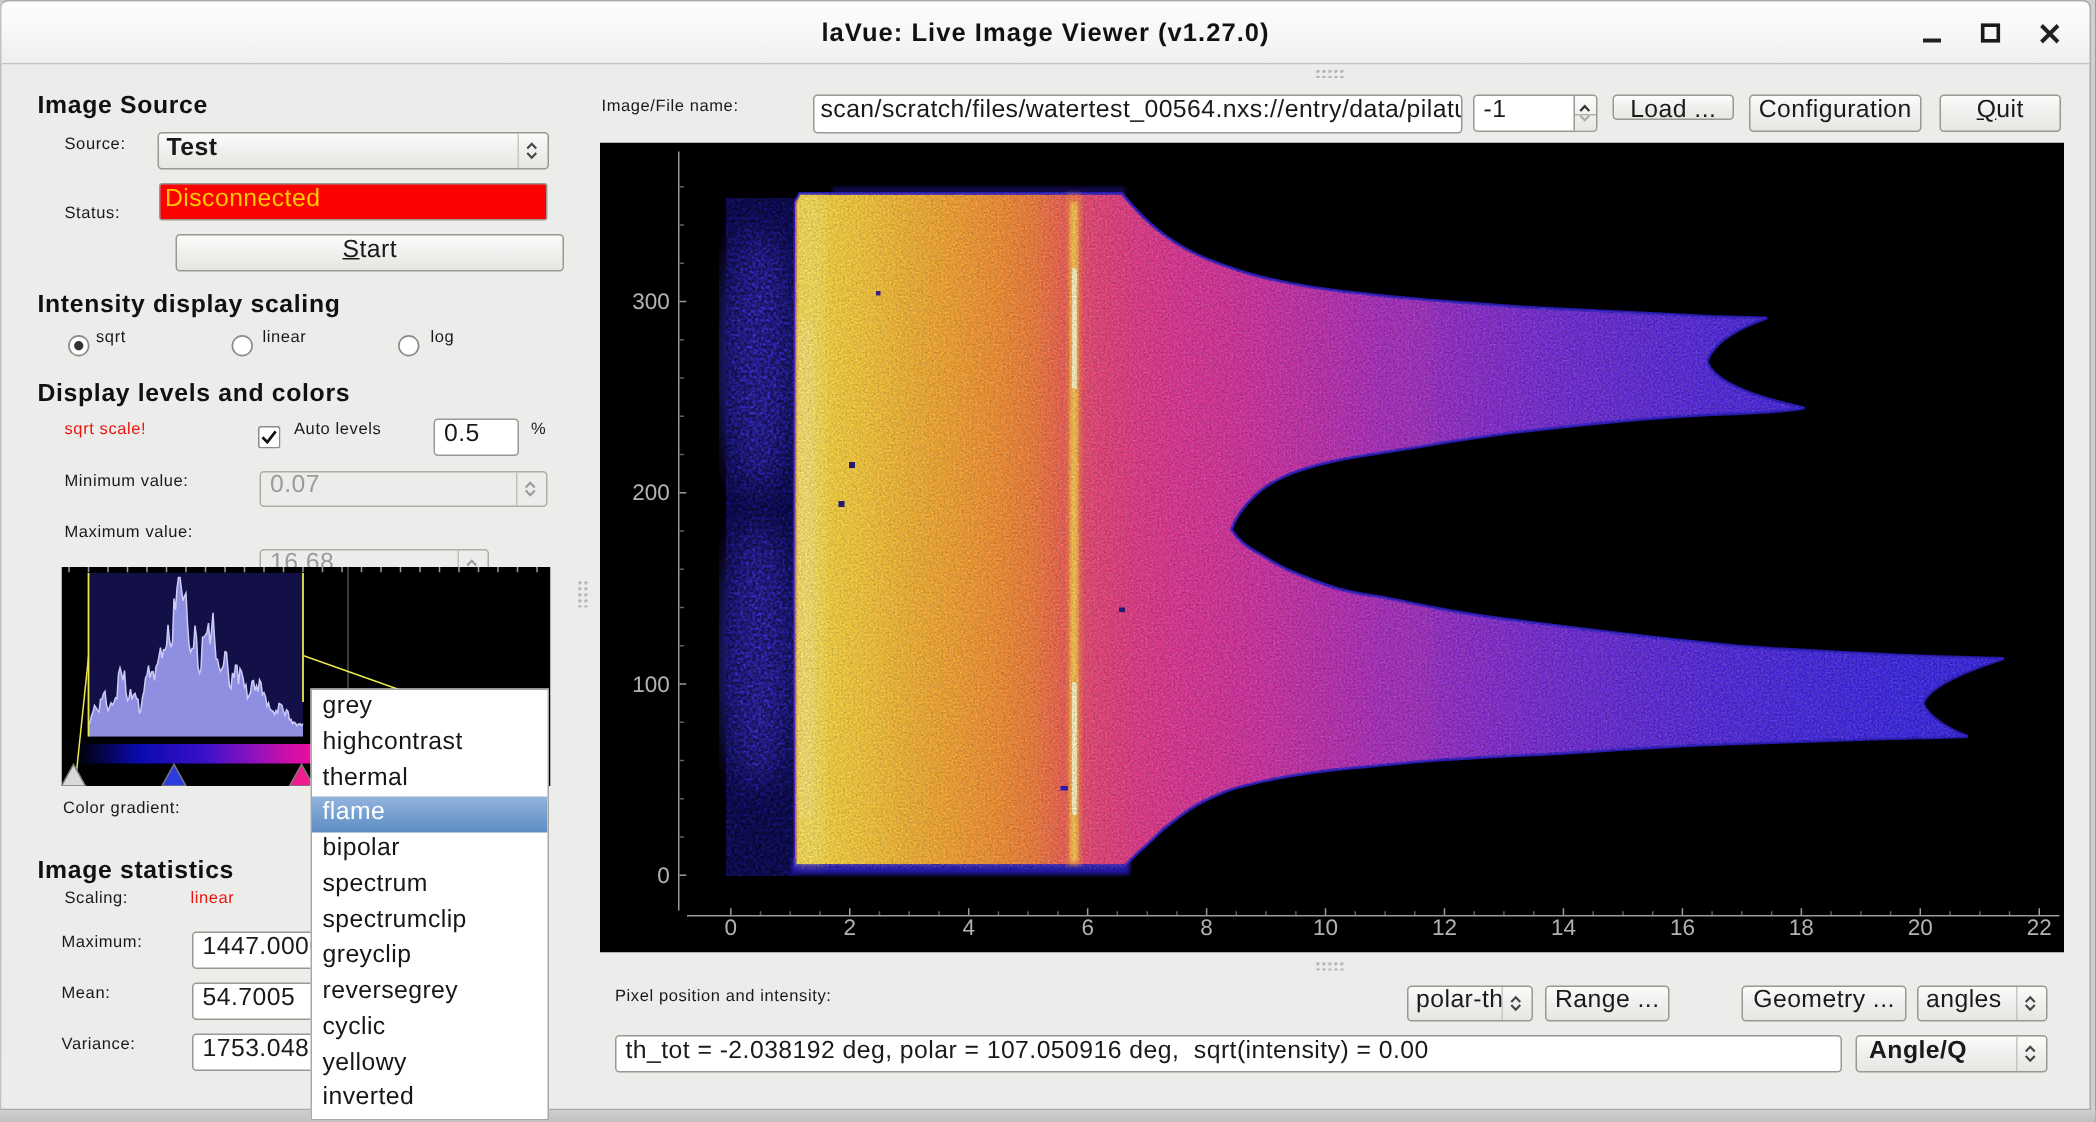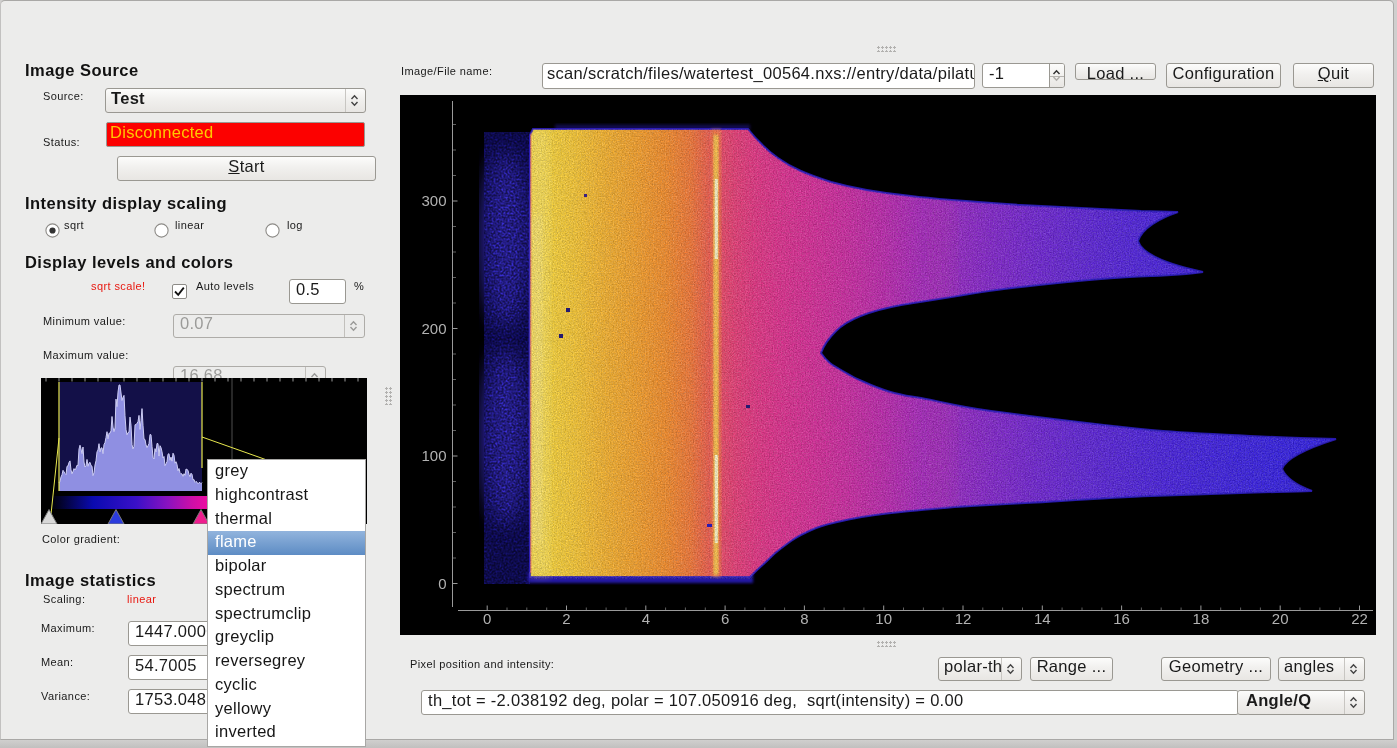--- a/index.html
+++ b/index.html
@@ -35,20 +35,32 @@
   .grip-h{position:absolute;width:20px;height:6px;
     background-image:radial-gradient(circle at 1.5px 1.5px,#b2b1af 1px,transparent 1.2px);
     background-size:4px 4px;}
   .grip-v{position:absolute;width:8px;height:18px;
     background-image:radial-gradient(circle at 1.5px 1.5px,#b2b1af 1px,transparent 1.2px);
     background-size:4px 4px;}
 </style>
 </head>
 <body>
 <div id="win">
+  <div id="titlebar">
+    <div id="title">laVue: Live Image Viewer (v1.27.0)</div>
+    <svg class="wbtn" style="right:90px" width="30" height="42">
+        <path d="M9 26 H21" stroke="#222" stroke-width="2.6"></path>
+      </svg>
+    <svg class="wbtn" style="right:51px" width="30" height="42">
+        <rect x="9.8" y="15.8" width="10.4" height="10.4" fill="none" stroke="#1a1a1a" stroke-width="2.4"></rect>
+      </svg>
+    <svg class="wbtn" style="right:12px" width="30" height="42">
+        <path d="M10 16 L21 27 M21 16 L10 27" stroke="#222" stroke-width="2.6"></path>
+      </svg>
+  </div>
 
   <div class="hdr" style="left:24px;top:60px;">Image Source</div>
   <div class="lbl" style="left:42px;top:89px;">Source:</div>
   <div class="combo" style="left:104px;top:87px;width:261px;height:25px;line-height:18.5px;font-weight:bold;">Test
     <div class="carr">
         <svg class="chev chevup" viewBox="0 0 9 9">
           <path d="M1.5 6 L4.5 2.8 L7.5 6" fill="none" stroke="#444" stroke-width="1.4"></path>
         </svg>
     <svg class="chev chevdn" viewBox="0 0 9 9">
           <path d="M1.5 3 L4.5 6.2 L7.5 3" fill="none" stroke="#444" stroke-width="1.4"></path>
@@ -64,21 +76,21 @@
     <circle cx="7.5" cy="7.5" r="6.6" fill="#fff" stroke="#8d8b87" stroke-width="1.1"></circle>
     <circle cx="7.5" cy="7.5" r="3.1" fill="#333"></circle>
     <circle cx="116.5" cy="7.5" r="6.6" fill="#fff" stroke="#8d8b87" stroke-width="1.1"></circle>
     <circle cx="227.5" cy="7.5" r="6.6" fill="#fff" stroke="#8d8b87" stroke-width="1.1"></circle>
   </svg>
   <div class="lbl" style="left:63px;top:218px;">sqrt</div>
   <div class="lbl" style="left:174px;top:218px;">linear</div>
   <div class="lbl" style="left:286px;top:218px;">log</div>
 
   <div class="hdr" style="left:24px;top:252px;">Display levels and colors</div>
-  <div class="lbl red" style="left:42px;top:279px;margin-left:48px;">sqrt scale!</div>
+  <div class="lbl red" style="left:42px;top:279px;">sqrt scale!</div>
   <svg style="position:absolute;left:171px;top:283px;" width="15" height="15">
     <rect x="0.5" y="0.5" width="14" height="14" fill="#fff" stroke="#8d8b87" rx="1.5"></rect>
     <path d="M3 7.5 L6.2 10.8 L11.8 3.6" fill="none" stroke="#111" stroke-width="1.8"></path>
   </svg>
   <div class="lbl" style="left:195px;top:279px;">Auto levels</div>
   <div class="field" style="left:288px;top:278px;width:57px;height:25px;line-height:18.5px;">0.5</div>
   <div class="lbl" style="left:353px;top:279px;">%</div>
 
   <div class="lbl" style="left:42px;top:314px;">Minimum value:</div>
   <div class="field dis" style="left:172px;top:313px;width:192px;height:24px;line-height:17.5px;">0.07
@@ -371,21 +383,21 @@
   <div class="combo" style="left:1277px;top:656px;width:87px;height:24px;line-height:17.5px;">angles
     <div class="carr">
         <svg class="chev chevup" viewBox="0 0 9 9">
           <path d="M1.5 6 L4.5 2.8 L7.5 6" fill="none" stroke="#444" stroke-width="1.4"></path>
         </svg>
     <svg class="chev chevdn" viewBox="0 0 9 9">
           <path d="M1.5 3 L4.5 6.2 L7.5 3" fill="none" stroke="#444" stroke-width="1.4"></path>
         </svg>
       </div>
   </div>
-  <div class="field" style="left:409px;top:689px;width:818px;height:25px;line-height:18.5px;margin-left:11px;">th_tot = -2.038192 deg, polar = 107.050916 deg,&nbsp; sqrt(intensity) = 0.00</div>
+  <div class="field" style="left:409px;top:689px;width:818px;height:25px;line-height:18.5px;">th_tot = -2.038192 deg, polar = 107.050916 deg,&nbsp; sqrt(intensity) = 0.00</div>
   <div class="combo" style="left:1236px;top:689px;width:128px;height:25px;line-height:18.5px;font-weight:bold;padding-left:8px;">Angle/Q
     <div class="carr">
         <svg class="chev chevup" viewBox="0 0 9 9">
           <path d="M1.5 6 L4.5 2.8 L7.5 6" fill="none" stroke="#444" stroke-width="1.4"></path>
         </svg>
     <svg class="chev chevdn" viewBox="0 0 9 9">
           <path d="M1.5 3 L4.5 6.2 L7.5 3" fill="none" stroke="#444" stroke-width="1.4"></path>
         </svg>
       </div>
   </div>

